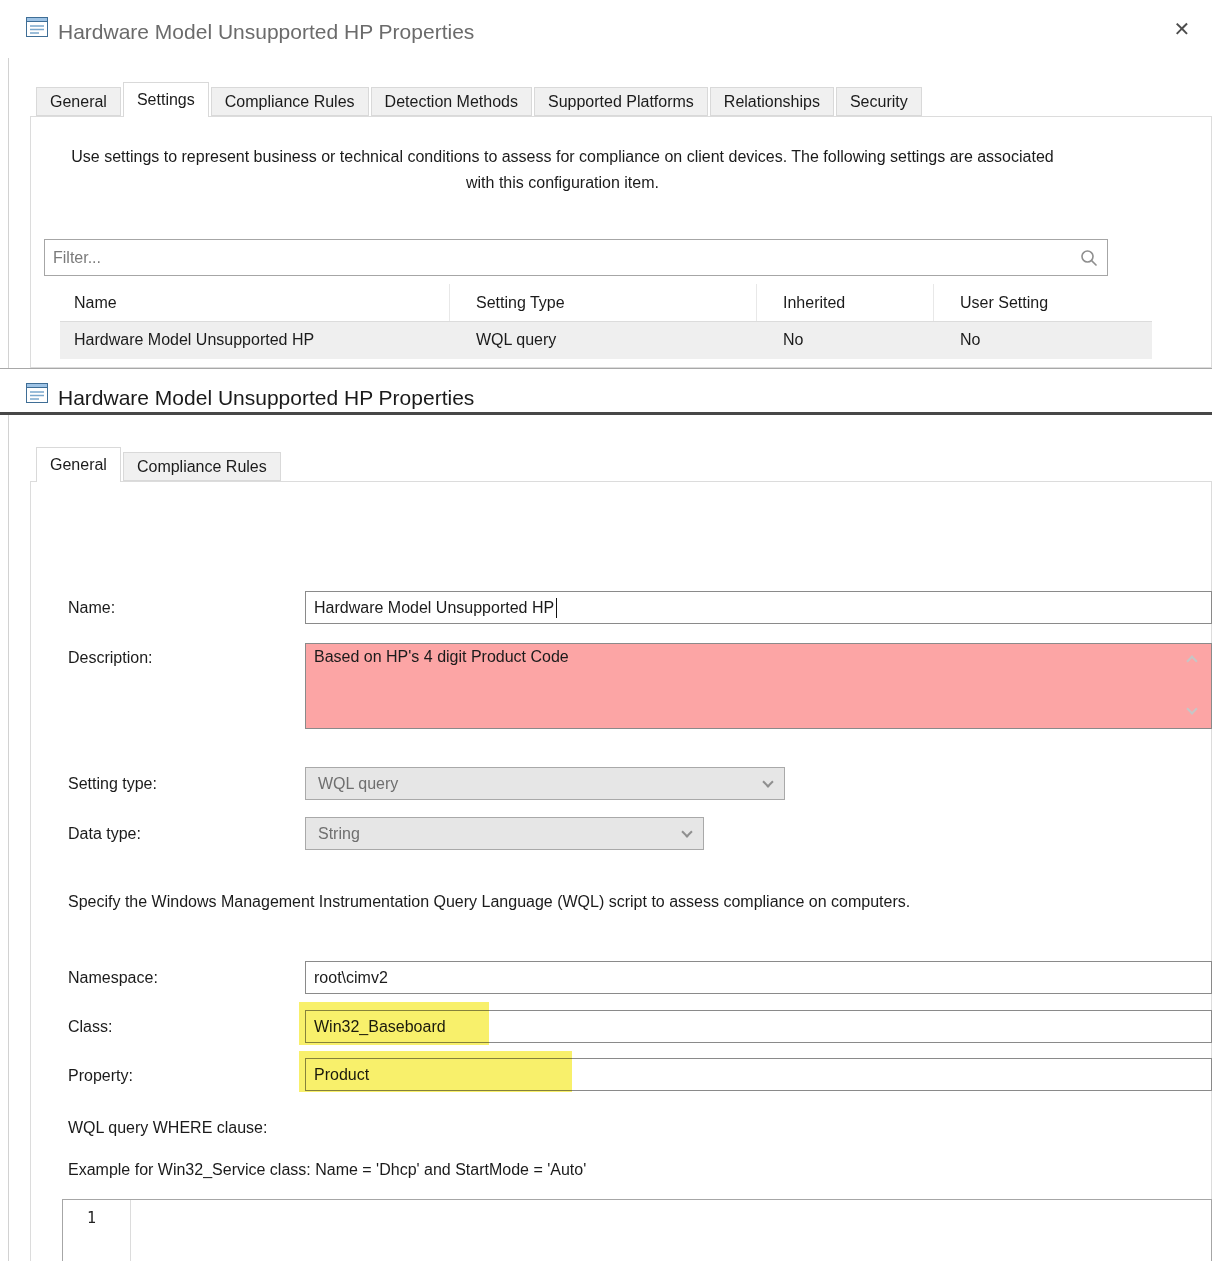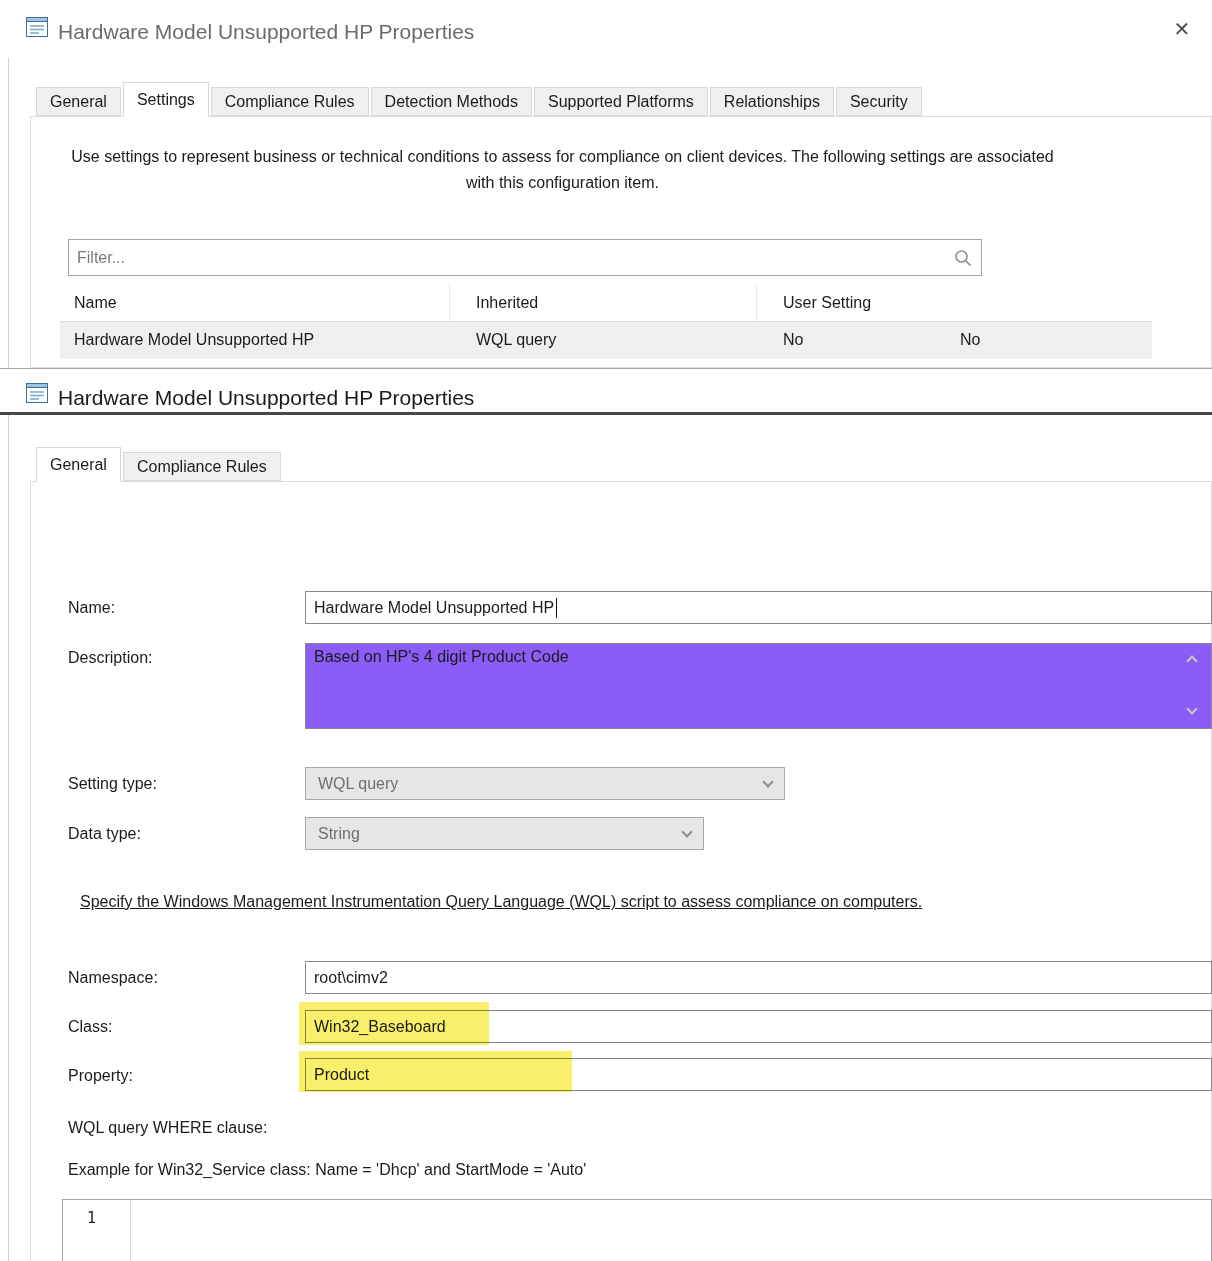--- a/index.html
+++ b/index.html
@@ -43,21 +43,21 @@
     border: 1px solid #8a8a8a; background: #fff; color: #1b1b1b;
     font-family: inherit; font-size: 16px; padding: 0 8px; outline: none;
   }
   input.text::placeholder { color: #7a7a7a; }
   .fake-input {
     border: 1px solid #8a8a8a; background: #fff; display: flex; align-items: center;
     padding: 0 8px; font-size: 16px; overflow: hidden; white-space: nowrap;
   }
   .caret { width: 1px; height: 20px; background: #111; margin-left: 2px; flex: 0 0 auto; }
   textarea.text {
-    border: 1px solid #8a8a8a; background: #8b5cf6; color: #1b1b1b; resize: none; outline: none;
+    border: 1px solid #8a8a8a; background: #fca5a5; color: #1b1b1b; resize: none; outline: none;
     font-family: inherit; font-size: 16px; padding: 4px 24px 4px 8px; overflow: hidden;
   }
   .combo {
     border: 1px solid #a9a9a9; background: #e6e6e6; color: #6f6f6f; font-size: 16px;
     display: flex; align-items: center; justify-content: space-between; padding: 0 12px;
   }
   .chev {
     width: 8px; height: 8px; border-right: 2px solid #8f8f8f; border-bottom: 2px solid #8f8f8f;
     transform: rotate(45deg); margin-top: -4px; flex: 0 0 auto;
   }
@@ -115,32 +115,33 @@
       <div class="tab">Detection Methods</div>
       <div class="tab">Supported Platforms</div>
       <div class="tab">Relationships</div>
       <div class="tab">Security</div>
     </div>
 
     <div class="abs panel" style="left:30px; top:116px; width:1182px; height:252px;"></div>
 
     <div class="abs body-text" style="left:60px; top:144px; width:1005px;text-align:center;">Use settings to represent business or technical conditions to assess for compliance on client devices. The following settings are associated with this configuration item.</div>
 
-    <div class="abs filter-box" style="left:68px; top:239px; width:914px; height:37px;">
+    <div class="abs filter-box" style="left:44px; top:239px; width:1064px; height:37px;">
       <input class="text" type="text" placeholder="Filter..." style="">
       <span style="display:flex;">
         <svg width="20" height="20" viewBox="0 0 20 20">
           <circle cx="8.5" cy="8.5" r="5.5" fill="none" stroke="#8f8f8f" stroke-width="1.6"></circle>
           <line x1="12.6" y1="12.6" x2="17.5" y2="17.5" stroke="#8f8f8f" stroke-width="1.6"></line>
         </svg>
       </span>
     </div>
 
     <div class="abs tbl-header" style="left:60px; top:284px; width:1092px; height:38px;">
       <div class="th">Name</div>
+      <div class="th">Setting Type</div>
       <div class="th">Inherited</div>
       <div class="th">User Setting</div>
     </div>
     <div class="abs tbl-row" style="left:60px; top:322px; width:1092px; height:37px;">
       <div class="td">Hardware Model Unsupported HP</div>
       <div class="td">WQL query</div>
       <div class="td">No</div>
       <div class="td">No</div>
     </div>
   </div>
@@ -185,21 +186,21 @@
       <span>WQL query</span>
       <span class="chev"></span>
     </div>
 
     <div class="abs t-label" style="left:68px; top:456px;">Data type:</div>
     <div class="abs combo" style="left:305px; top:448px; width:399px; height:33px;">
       <span>String</span>
       <span class="chev"></span>
     </div>
 
-    <div class="abs body-text" style="left:80px; top:520px; width:1130px; white-space:nowrap;text-decoration:underline;">Specify the Windows Management Instrumentation Query Language (WQL) script to assess compliance on computers.</div>
+    <div class="abs body-text" style="left:68px; top:520px; width:1130px; white-space:nowrap;">Specify the Windows Management Instrumentation Query Language (WQL) script to assess compliance on computers.</div>
 
     <div class="abs t-label" style="left:68px; top:600px;">Namespace:</div>
     <input class="abs text" type="text" style="left: 305px; top: 592px; width: 907px; height: 33px;" value="root\cimv2">
 
     <div class="abs t-label" style="left:68px; top:649px;">Class:</div>
     <input class="abs text" type="text" style="left: 305px; top: 641px; width: 907px; height: 33px;" value="Win32_Baseboard">
     <div class="abs hl" style="left:299px; top:633px; width:190px; height:43px;"></div>
 
     <div class="abs t-label" style="left:68px; top:698px;">Property:</div>
     <input class="abs text" type="text" style="left: 305px; top: 689px; width: 907px; height: 33px;" value="Product">

